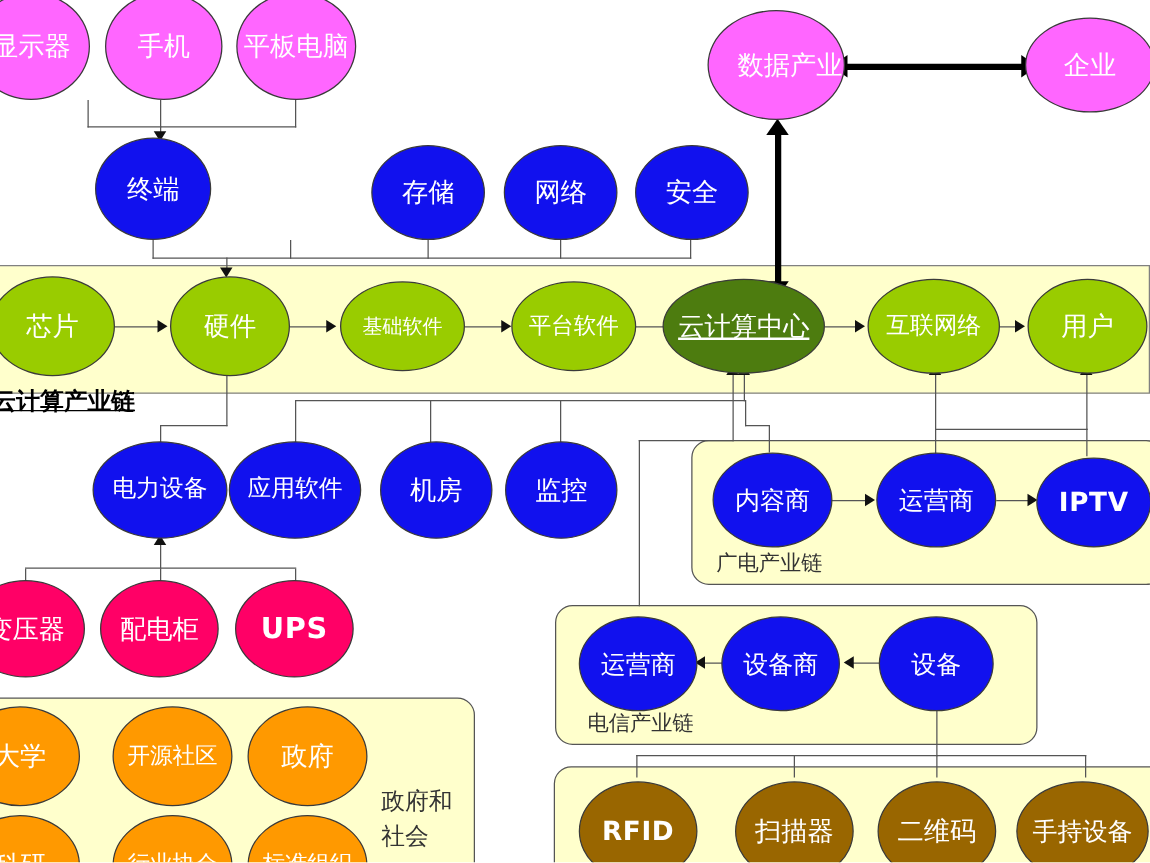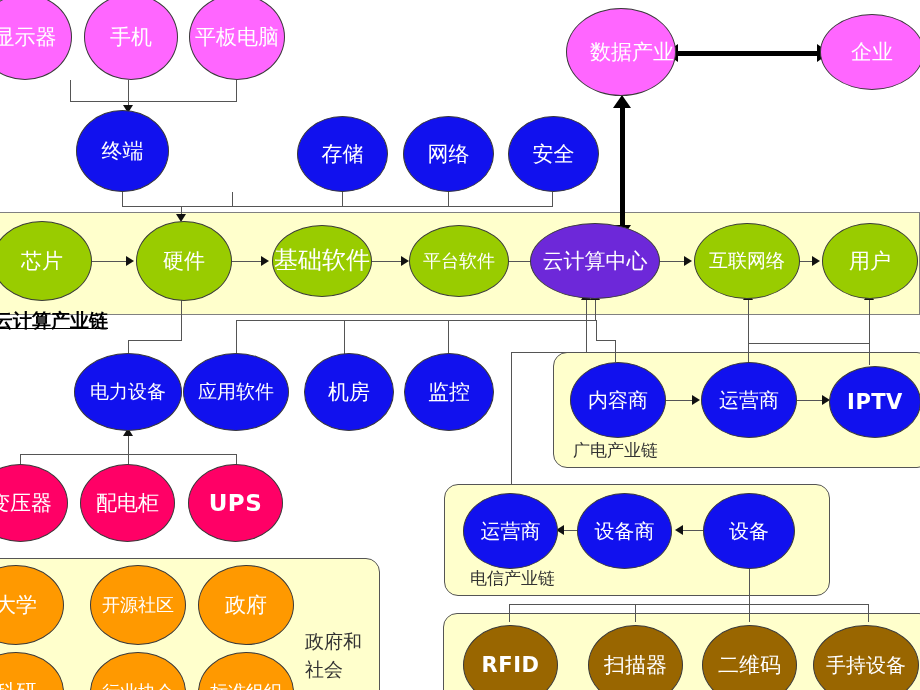--- a/index.html
+++ b/index.html
@@ -58,21 +58,21 @@
     line-height: 1.05;
   }
   .node .lbl {
     display: block;
     padding: 0 1px;
     white-space: nowrap;
   }
   .n-magenta { background: #ff66ff; }
   .n-blue    { background: #1111ee; }
   .n-green   { background: #99cc00; }
-  .n-red     { background: #6d28d9; }
+  .n-red     { background: #4d7c0f; text-decoration: underline; }
   .n-crimson { background: #ff0066; }
   .n-orange  { background: #ff9900; }
   .n-brown   { background: #996600; }
   .latin { font-weight: bold; letter-spacing: .5px; }
   
   .ln {
     position: absolute;
     background: #555555;
   }
   .ln-h { height: 1px; }
@@ -234,21 +234,21 @@
   <div class="node n-blue" style="left:508px; top:116px; width:91px; height:76px; font-size:21px;">
     <span class="lbl">安全</span>
   </div>
 
   <div class="node n-green" style="left:-8px; top:221px; width:100px; height:80px; font-size:21px;">
     <span class="lbl">芯片</span>
   </div>
   <div class="node n-green" style="left:136px; top:221px; width:96px; height:80px; font-size:21px;">
     <span class="lbl">硬件</span>
   </div>
-  <div class="node n-green" style="left:272px; top:225px; width:100px; height:72px; font-size:24px;">
+  <div class="node n-green" style="left:272px; top:225px; width:100px; height:72px; font-size:16px;">
     <span class="lbl">基础软件</span>
   </div>
   <div class="node n-green" style="left:409px; top:225px; width:100px; height:72px; font-size:18px;">
     <span class="lbl">平台软件</span>
   </div>
   <div class="node n-red" style="left:530px; top:223px; width:130px; height:76px; font-size:21px;">
     <span class="lbl">云计算中心</span>
   </div>
   <div class="node n-green" style="left:694px; top:223px; width:106px; height:76px; font-size:19px;">
     <span class="lbl">互联网络</span>

